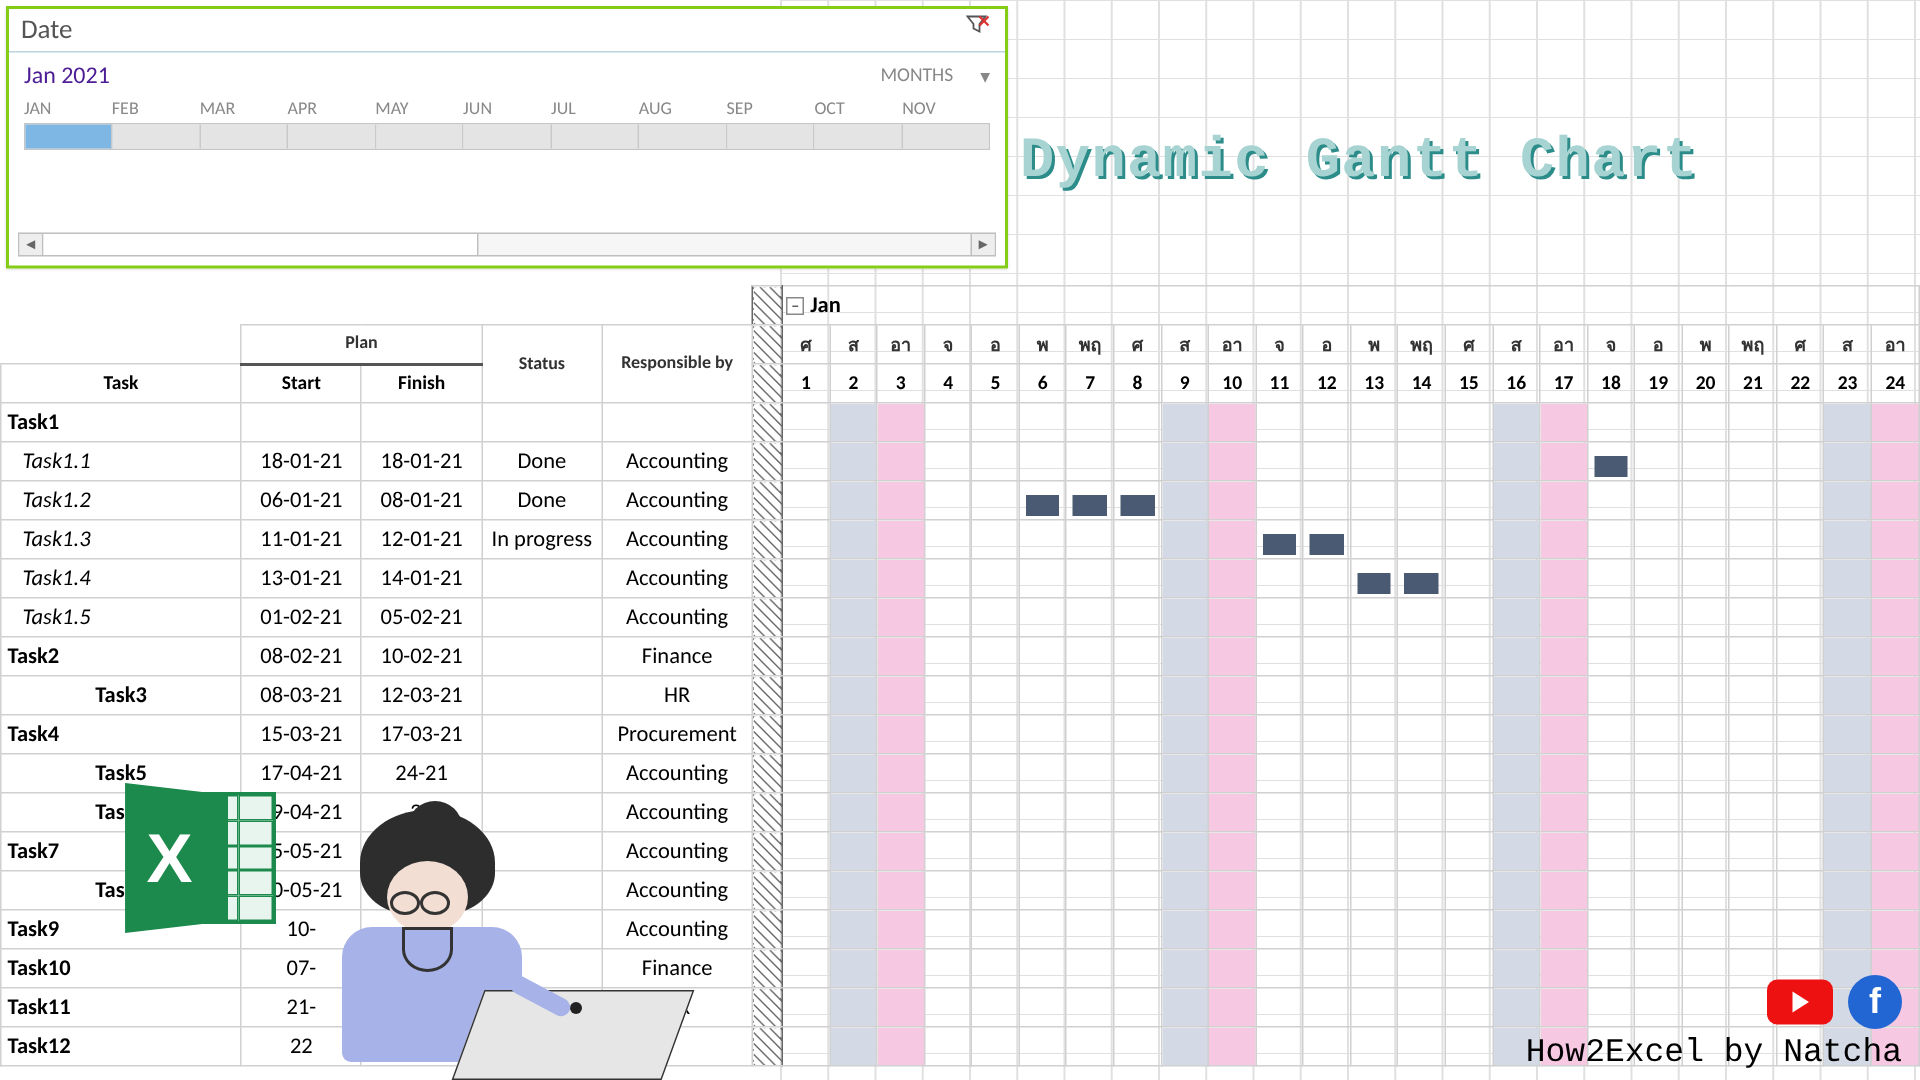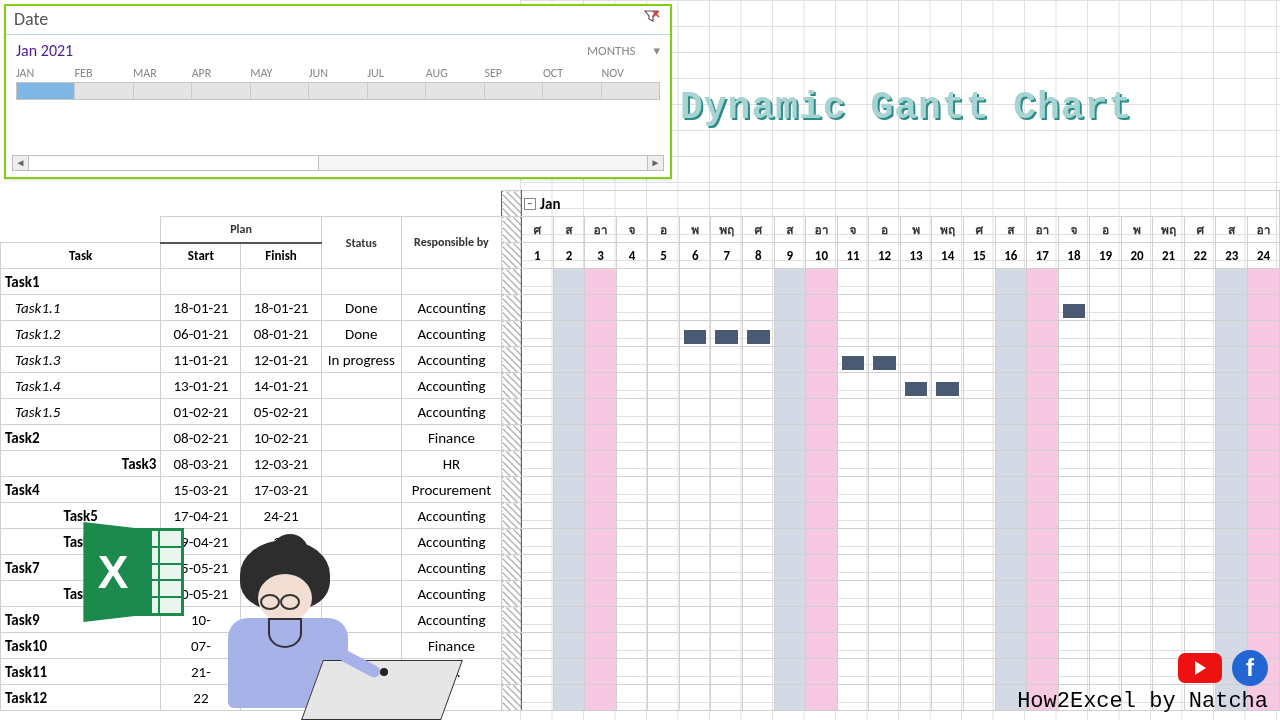--- a/index.html
+++ b/index.html
@@ -639,21 +639,21 @@
           <td class="day"></td>
           <td class="day"></td>
           <td class="day"></td>
           <td class="day"></td>
           <td class="day wk1"></td>
           <td class="day wk2"></td>
         </tr>
       </tbody>
       <tbody>
         <tr>
-          <td class="bold " style="text-align:right">Task3</td>
+          <td class="bold " style="text-align:center">Task3</td>
           <td class="center">08-03-21</td>
           <td class="center">12-03-21</td>
           <td class="center"></td>
           <td class="center">HR</td>
           <td class="hatch-cell"></td>
           <td class="day"></td>
           <td class="day wk1"></td>
           <td class="day wk2"></td>
           <td class="day"></td>
           <td class="day"></td>

